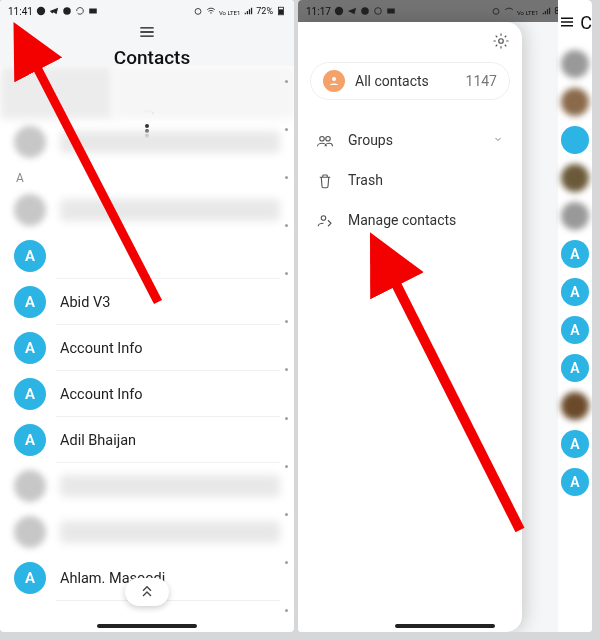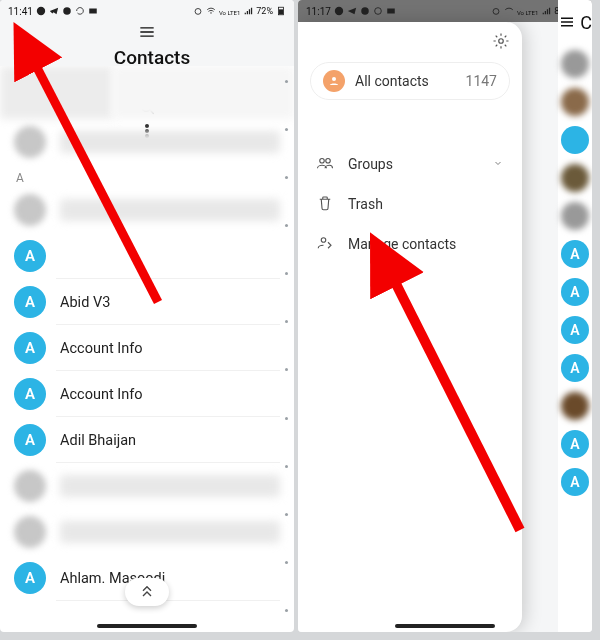--- a/index.html
+++ b/index.html
@@ -155,21 +155,21 @@
   .dall{
     margin:6px 12px 16px;
     height:38px; border:1px solid #eee; border-radius:20px;
     display:flex; align-items:center; padding:0 12px; gap:10px;
     font-size:14px; color:#333;
   }
   .dall .aicon{width:22px;height:22px;border-radius:50%;background:#f4a26a;display:flex;align-items:center;justify-content:center;}
   .dall .aicon svg{width:12px;height:12px;fill:#fff;}
   .dall .count{margin-left:auto;font-size:14px;color:#777;}
   .ditem{
-    height:40px; display:flex; align-items:flex-end; gap:14px;
+    height:40px; display:flex; align-items:flex-start; gap:14px;
     padding:0 18px; font-size:14px; color:#333;
   }
   .ditem svg{width:18px;height:18px;stroke:#555;fill:none;stroke-width:1.5;}
   .chev{margin-left:auto;}
   .chev svg{width:12px;height:12px;}
   .dsep{height:16px;}
 
   
   .arrow {
     position:absolute; pointer-events:none;

